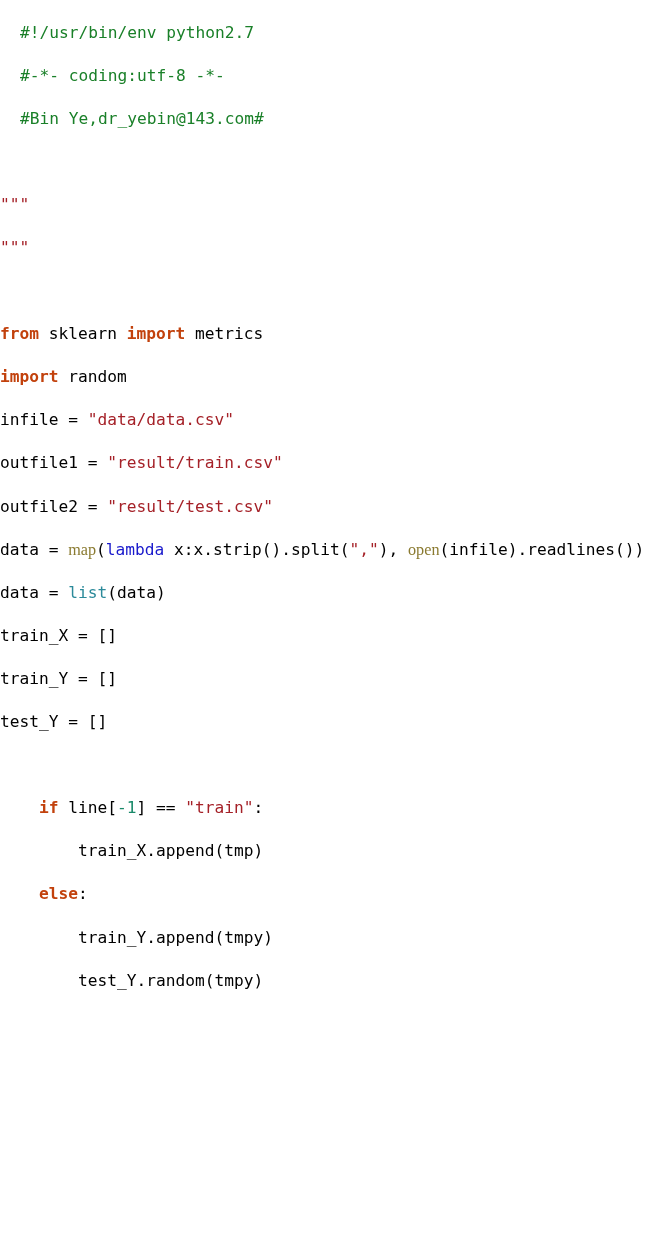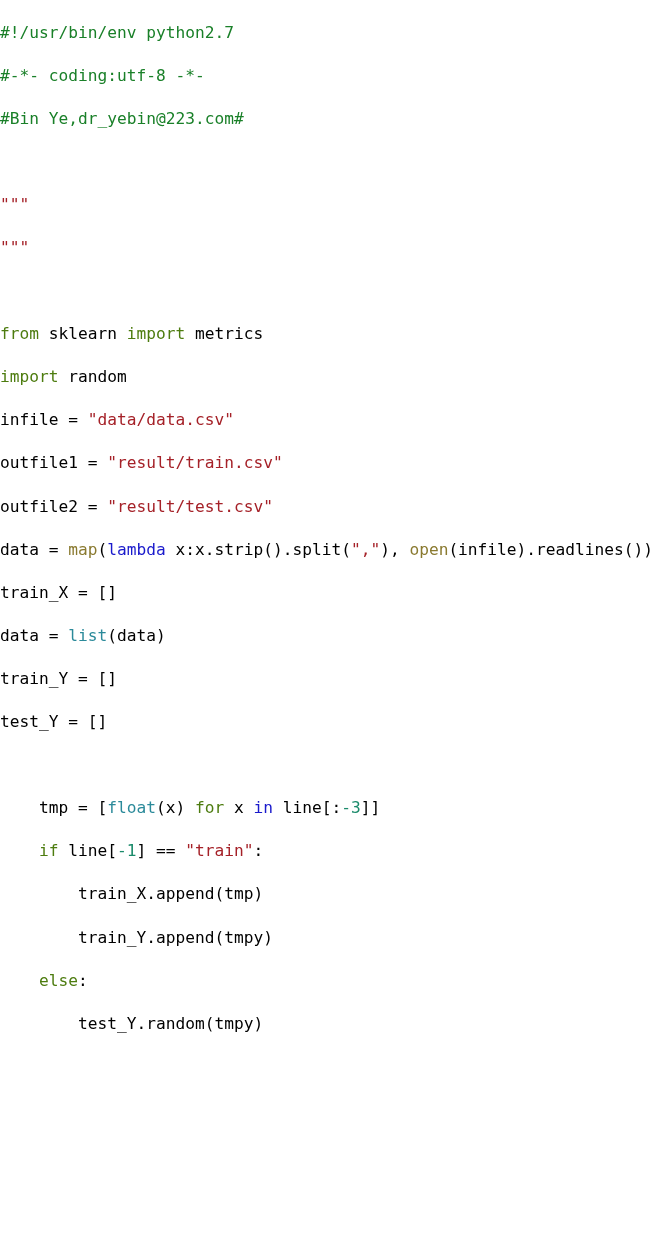--- a/index.html
+++ b/index.html
@@ -25,56 +25,55 @@
     color: #000000;
     letter-spacing: 0px;
     -webkit-font-smoothing: antialiased;
   }
   #code .ln {
     display: block;
     height: 21.55px;
     white-space: pre;
   }
   
-  .t-com  { color: #1a8029; }            
+  .t-com  { color: #1a8029; margin-left: 20px; }            
   .t-str  { color: #a52128; }            
-  .t-kw   { color: #4d7c0f; }            
+  .t-kw   { color: #c2410c; font-weight: bold; }            
   .t-kw2  { color: #1a1acc; }            
-  .t-bi   { color: #8a7a30; }            
+  .t-bi   { color: #8a7a30; font-family: Liberation Serif, serif; }            
   .t-bi2  { color: #2b8a9a; }            
   .t-num  { color: #1a8a6a; }            
   .t-dq   { color: #a52128; }            
 </style>
 </head>
 <body>
 
 <div id="code">
 <span class="ln"><span class="t-com">#!/usr/bin/env python2.7</span></span>
 <span class="ln"><span class="t-com">#-*- coding:utf-8 -*-</span></span>
-<span class="ln"><span class="t-com">#Bin Ye,dr_yebin@223.com#</span></span>
+<span class="ln"><span class="t-com">#Bin Ye,dr_yebin@143.com#</span></span>
 <span class="ln"> </span>
 <span class="ln"><span class="t-dq">"""</span></span>
 <span class="ln"><span class="t-dq">"""</span></span>
 <span class="ln"> </span>
 <span class="ln"><span class="t-kw">from</span> sklearn <span class="t-kw">import</span> metrics</span>
 <span class="ln"><span class="t-kw">import</span> random</span>
 <span class="ln">infile = <span class="t-str">"data/data.csv"</span></span>
 <span class="ln">outfile1 = <span class="t-str">"result/train.csv"</span></span>
 <span class="ln">outfile2 = <span class="t-str">"result/test.csv"</span></span>
 <span class="ln">data = <span class="t-bi">map</span>(<span class="t-kw2">lambda</span> x:x.strip().split(<span class="t-str">","</span>), <span class="t-bi">open</span>(infile).readlines())</span>
+<span class="ln">data = <span class="t-bi2">list</span>(data)</span>
 <span class="ln">train_X = []</span>
-<span class="ln">data = <span class="t-bi2">list</span>(data)</span>
 <span class="ln">train_Y = []</span>
 <span class="ln">test_Y = []</span>
 <span class="ln"> </span>
-<span class="ln">    tmp = [<span class="t-bi2">float</span>(x) <span class="t-kw">for</span> x <span class="t-kw2">in</span> line[:<span class="t-num">-3</span>]]</span>
 <span class="ln">    <span class="t-kw">if</span> line[<span class="t-num">-1</span>] == <span class="t-str">"train"</span>:</span>
 <span class="ln">        train_X.append(tmp)</span>
+<span class="ln">    <span class="t-kw">else</span>:</span>
 <span class="ln">        train_Y.append(tmpy)</span>
-<span class="ln">    <span class="t-kw">else</span>:</span>
 <span class="ln">        test_Y.random(tmpy)</span>
 <span class="ln"> </span>
 
 
 
 
 
 
 
 

